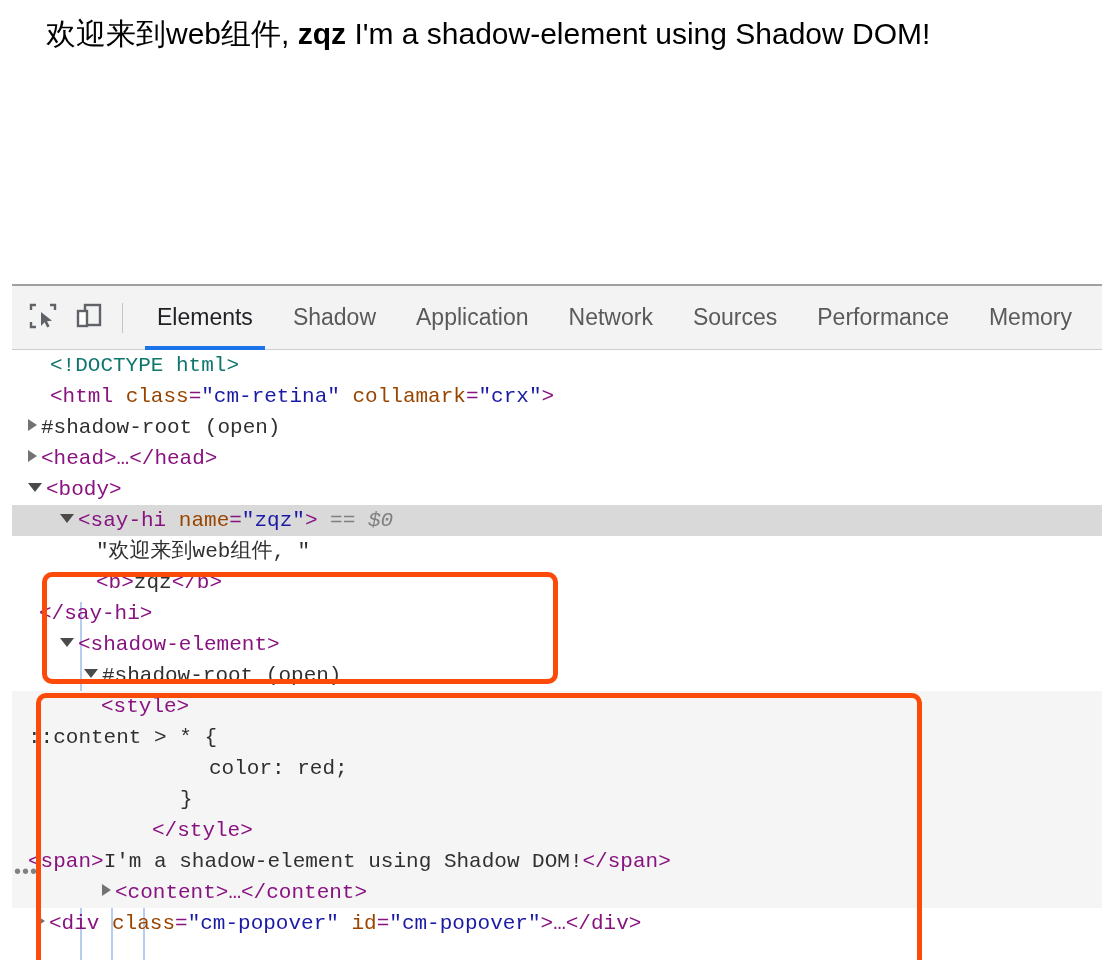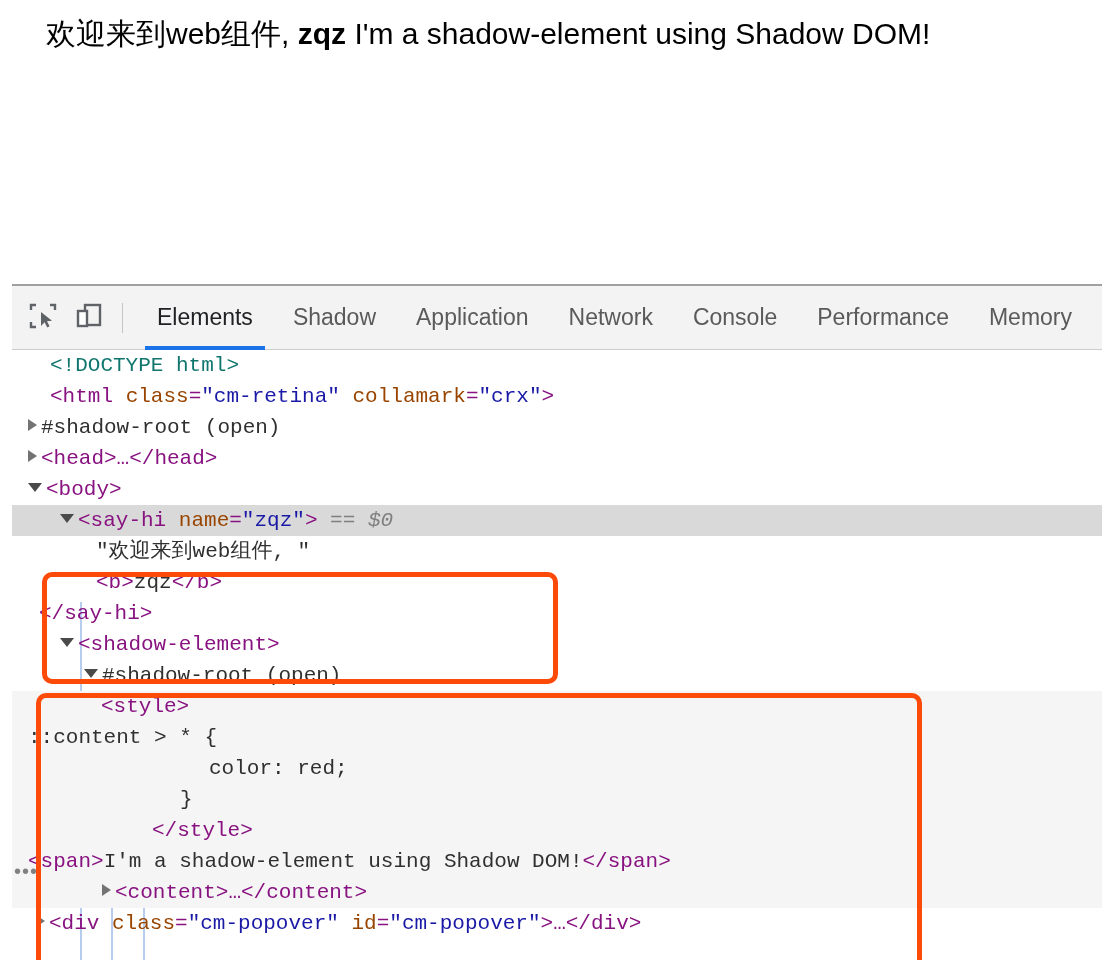--- a/index.html
+++ b/index.html
@@ -205,21 +205,21 @@
       </span>
     </div>
 
     <div class="tb-sep"></div>
 
     <div class="dt-tabs">
       <div class="dt-tab active">Elements</div>
       <div class="dt-tab">Shadow</div>
       <div class="dt-tab">Application</div>
       <div class="dt-tab">Network</div>
-      <div class="dt-tab">Console</div>
+      <div class="dt-tab">Sources</div>
       <div class="dt-tab">Performance</div>
       <div class="dt-tab">Memory</div>
     </div>
   </div>
 
   <div id="dom-tree">
 
     <div class="guide" style="left:68px; top:252px; height:110px;"></div>
     <div class="guide" style="left:68px; top:372px; height:252px;"></div>
     <div class="guide" style="left:99px; top:404px; height:220px;"></div>

